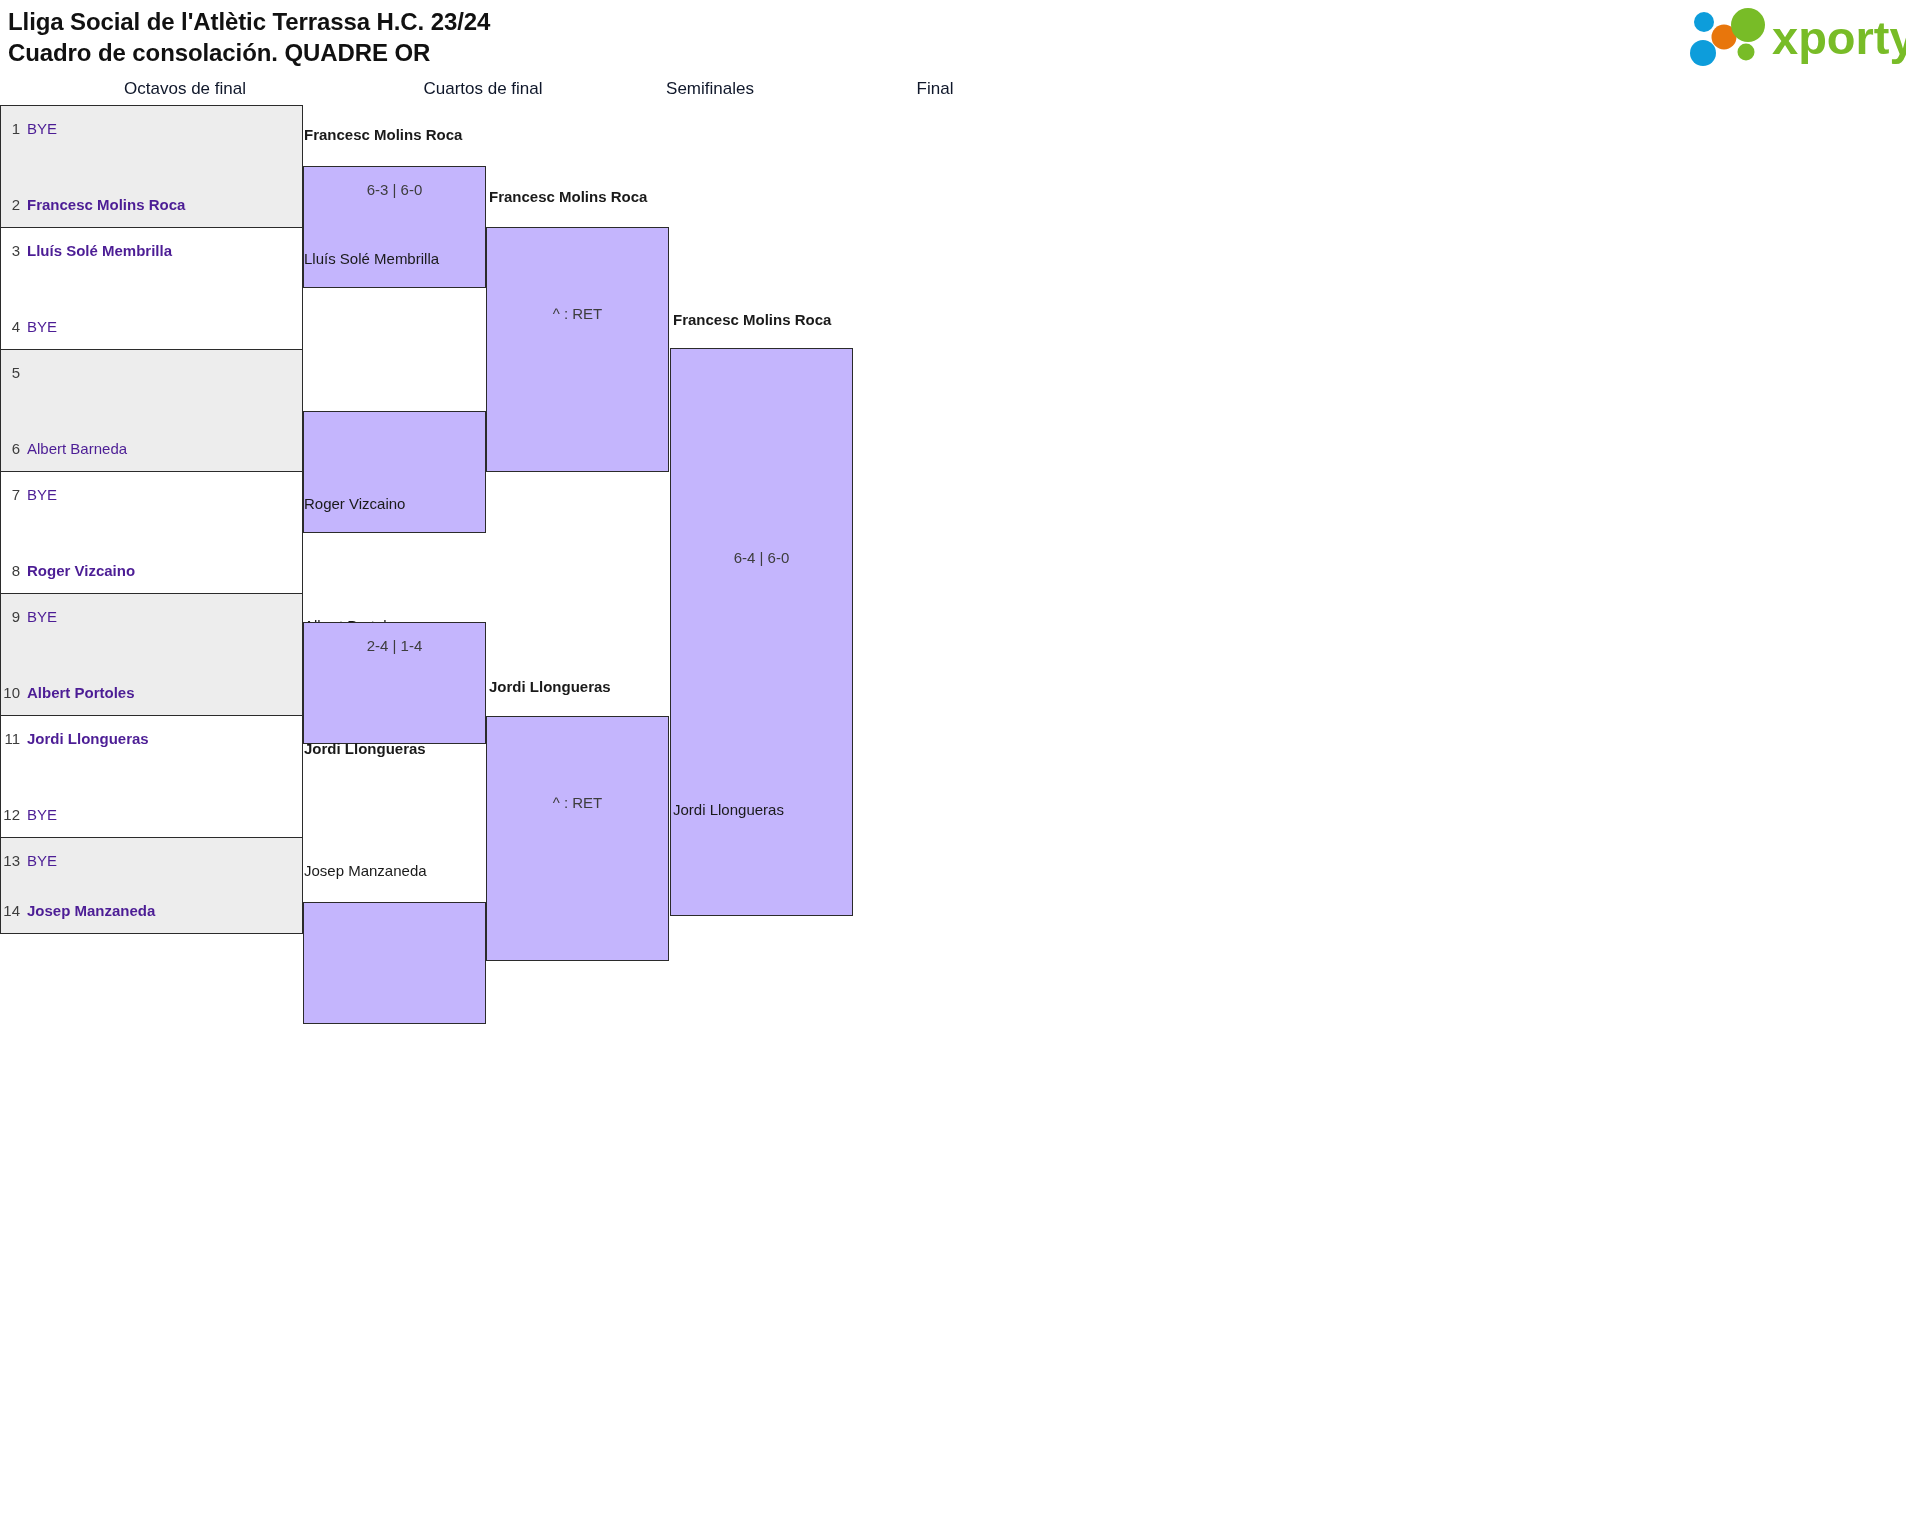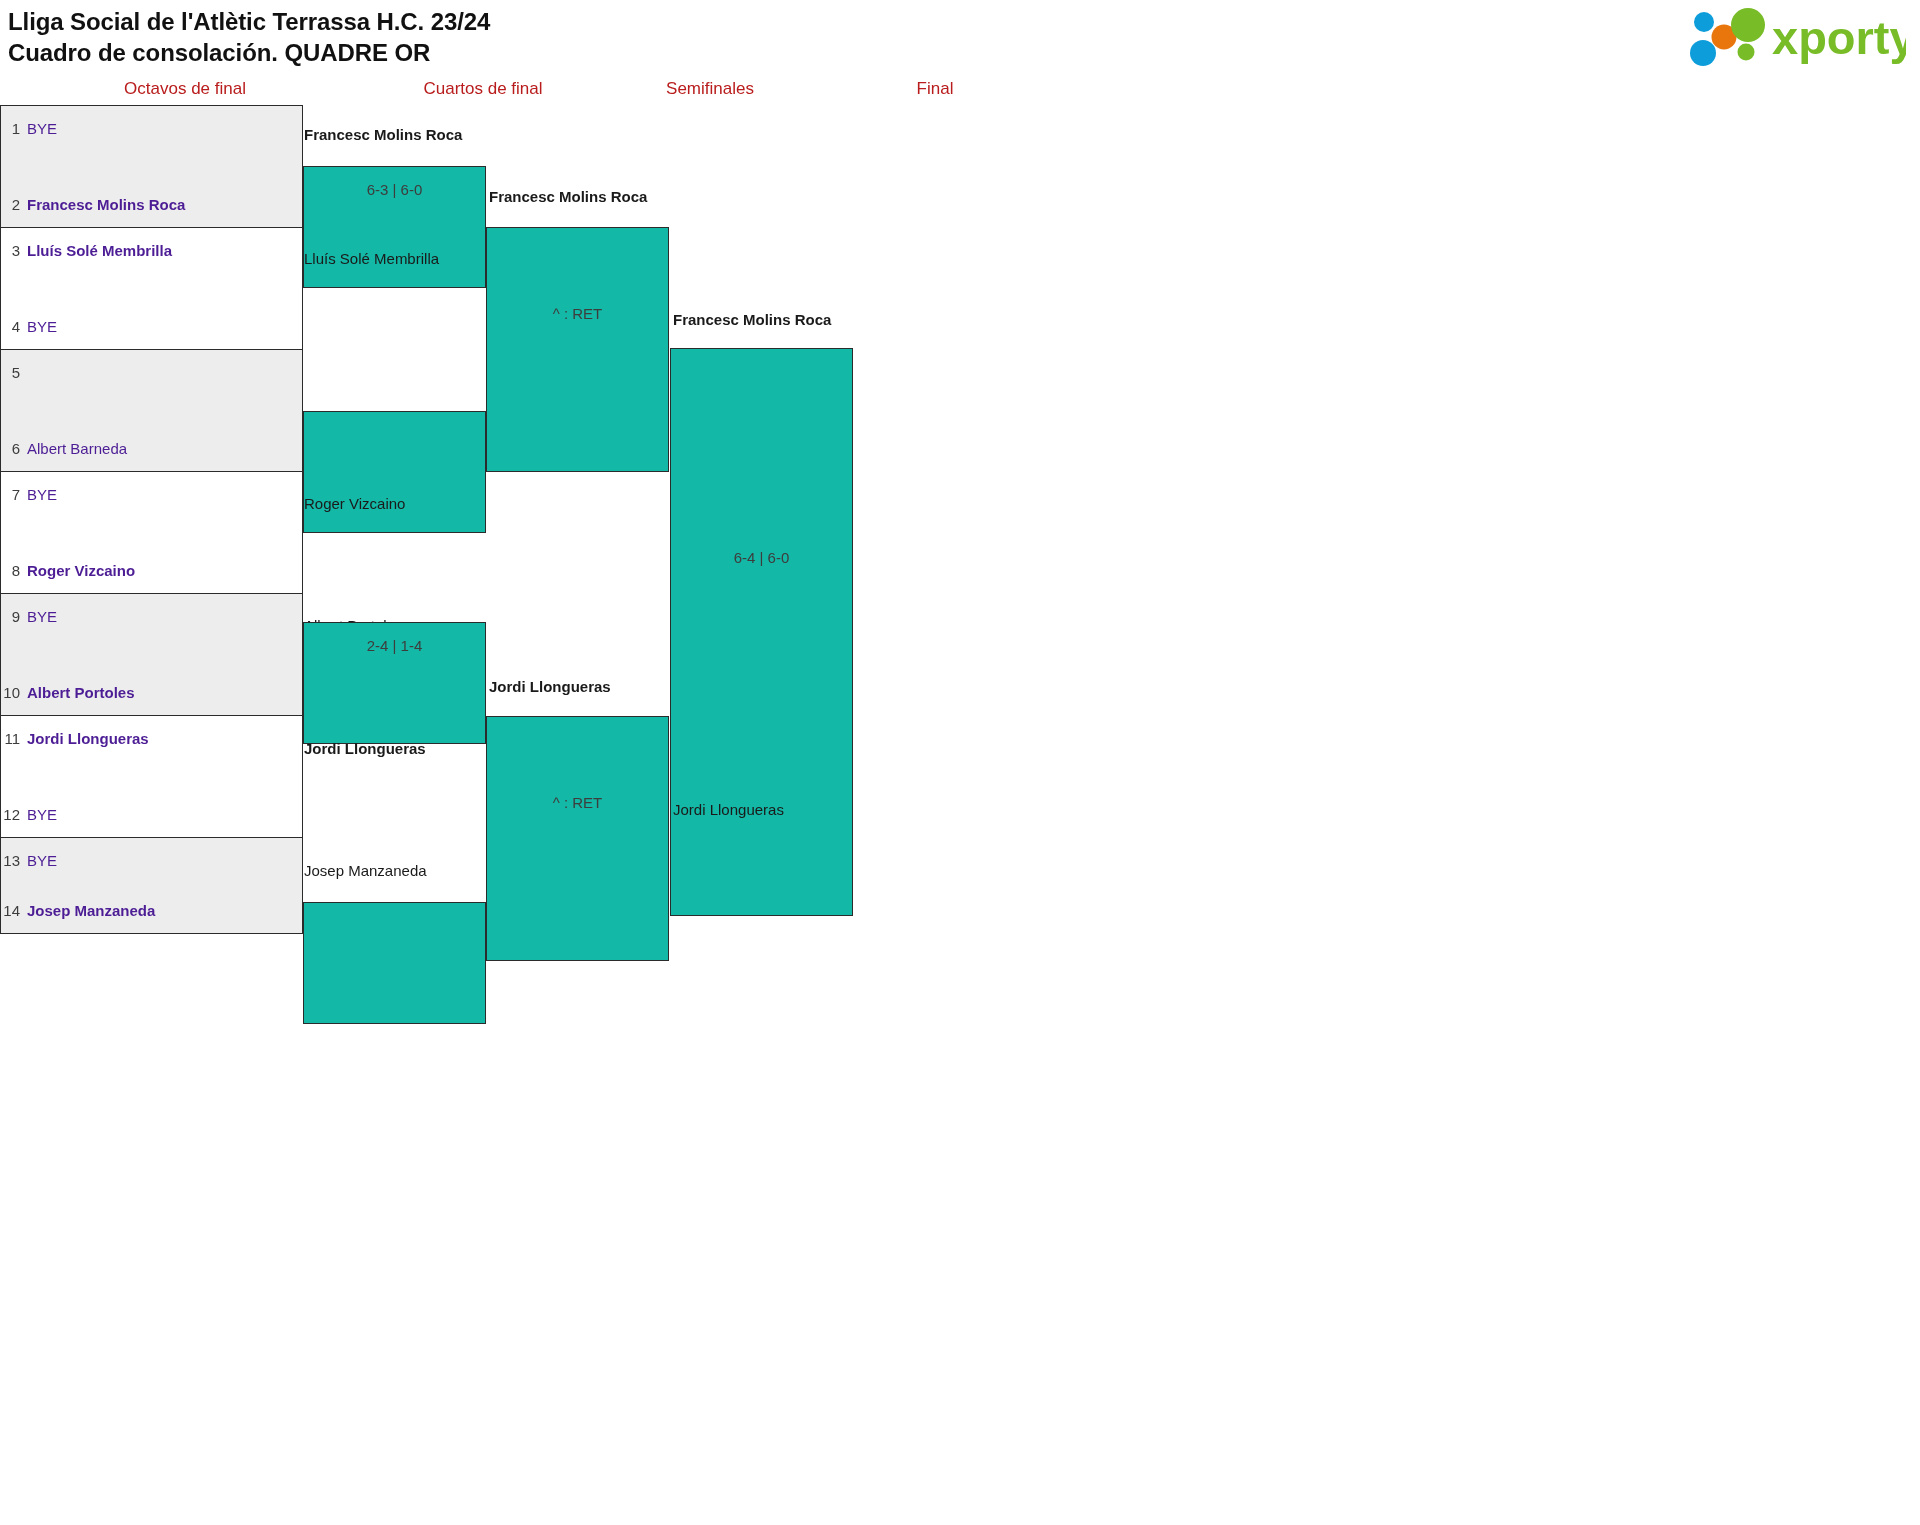--- a/index.html
+++ b/index.html
@@ -43,21 +43,21 @@
     width: 230px;
     height: 62px;
   }
   .logo svg { display: block; }
 
   
   .round-header {
     position: absolute;
     font-size: 17px;
     font-weight: 400;
-    color: #b91c1c;
+    color: #0f172a;
     white-space: nowrap;
     text-align: center;
   }
 
   
   .seed-col {
     position: absolute;
     left: 0px;
     top: 105px;
     width: 303px;
@@ -99,21 +99,21 @@
     font-size: 15px;
     color: #4c1d95;
     font-weight: 400;
   }
   .seed-name.winner { font-weight: 700; }
 
   
   .match-box {
     position: absolute;
     border: 1.4px solid #2b2b2b;
-    background: #14b8a6;
+    background: #c4b5fd;
   }
   .match-score {
     position: absolute;
     left: 0;
     width: 100%;
     top: 14px;
     text-align: center;
     font-size: 15px;
     color: #3d3d3d;
     white-space: nowrap;

